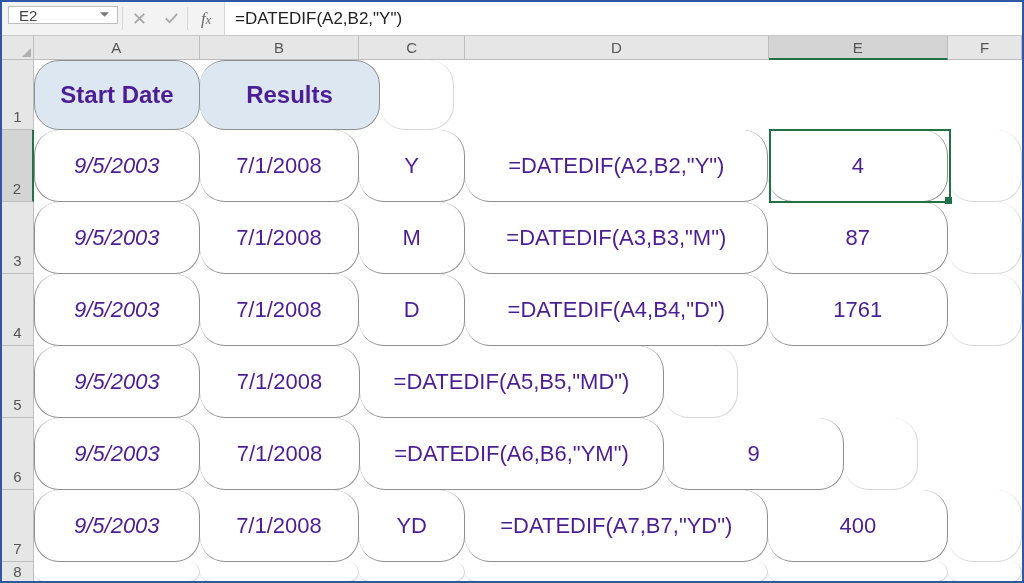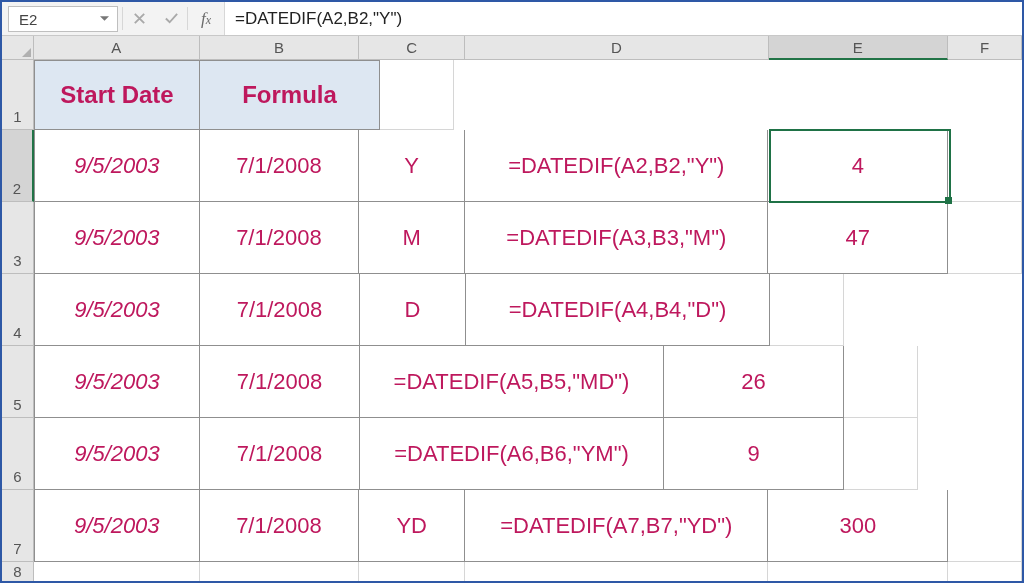--- a/index.html
+++ b/index.html
@@ -20,21 +20,21 @@
     border-bottom: 1px solid #c8c8c8;
     background: #f3f3f3;
     font-size: 15px;
     color: #444;
   }
   .name-box {
     display: flex; align-items: center;
     border: 1px solid #bfbfbf;
     background: #ffffff;
     margin: 4px 0 4px 6px;
-    height: 26px;
+    height: 18px;
     width: 110px;
     padding: 0 6px 0 10px;
     justify-content: space-between;
   }
   .name-box .dd {
     width: 14px; height: 14px;
     display: flex; align-items: center; justify-content: center;
     color: #666;
   }
   .name-box .dd svg { width: 9px; height: 6px; }
@@ -121,23 +121,24 @@
     font-size: 15px; color: #555;
     padding-bottom: 4px;
   }
   .rh.active { background: #d4d4d4; border-right: 2px solid #217346; }
 
   .cell {
     border-right: 1px solid #d6d6d6;
     border-bottom: 1px solid #d6d6d6;
     display: flex; align-items: center; justify-content: center;
     font-size: 22px;
-    color: #be185d;
+    color: #4c1d95;
     background: #ffffff;
     padding: 0 8px;
+    border-radius: 25px;
   }
 
   
   .cA { width: 166px; }
   .cB { width: 160px; }
   .cC { width: 106px; }
   .cD { width: 304px; }
   .cE { width: 180px; }
   .cF { width: 74px; }
 
@@ -219,78 +220,78 @@
     <div class="ch cD">D</div>
     <div class="ch cE active">E</div>
     <div class="ch cF">F</div>
   </div>
 
   <div class="rows">
 
     <div class="row hdr" style="height:70px">
       <div class="rh">1</div>
       <div class="cell cA">Start Date</div>
-      <div class="cell cE">Formula</div>
+      <div class="cell cE">Results</div>
       <div class="cell cF"></div>
     </div>
 
     <div class="row dat" style="height:72px">
       <div class="rh active">2</div>
       <div class="cell cA">9/5/2003</div>
       <div class="cell cB">7/1/2008</div>
       <div class="cell cC">Y</div>
       <div class="cell cD">=DATEDIF(A2,B2,"Y")</div>
       <div class="cell cE">4</div>
       <div class="cell cF"></div>
     </div>
 
     <div class="row dat" style="height:72px">
       <div class="rh">3</div>
       <div class="cell cA">9/5/2003</div>
       <div class="cell cB">7/1/2008</div>
       <div class="cell cC">M</div>
       <div class="cell cD">=DATEDIF(A3,B3,"M")</div>
-      <div class="cell cE">47</div>
+      <div class="cell cE">87</div>
       <div class="cell cF"></div>
     </div>
 
     <div class="row dat" style="height:72px">
       <div class="rh">4</div>
       <div class="cell cA">9/5/2003</div>
       <div class="cell cB">7/1/2008</div>
       <div class="cell cC">D</div>
       <div class="cell cD">=DATEDIF(A4,B4,"D")</div>
+      <div class="cell cE">1761</div>
       <div class="cell cF"></div>
     </div>
 
     <div class="row dat" style="height:72px">
       <div class="rh">5</div>
       <div class="cell cA">9/5/2003</div>
       <div class="cell cB">7/1/2008</div>
       <div class="cell cD">=DATEDIF(A5,B5,"MD")</div>
-      <div class="cell cE">26</div>
       <div class="cell cF"></div>
     </div>
 
     <div class="row dat" style="height:72px">
       <div class="rh">6</div>
       <div class="cell cA">9/5/2003</div>
       <div class="cell cB">7/1/2008</div>
       <div class="cell cD">=DATEDIF(A6,B6,"YM")</div>
       <div class="cell cE">9</div>
       <div class="cell cF"></div>
     </div>
 
     <div class="row dat" style="height:72px">
       <div class="rh">7</div>
       <div class="cell cA">9/5/2003</div>
       <div class="cell cB">7/1/2008</div>
       <div class="cell cC">YD</div>
       <div class="cell cD">=DATEDIF(A7,B7,"YD")</div>
-      <div class="cell cE">300</div>
+      <div class="cell cE">400</div>
       <div class="cell cF"></div>
     </div>
 
     <div class="row r8" style="height:20px">
       <div class="rh" style="align-items:center;padding:0">8</div>
       <div class="cell cA"></div>
       <div class="cell cB"></div>
       <div class="cell cC"></div>
       <div class="cell cD"></div>
       <div class="cell cE"></div>

